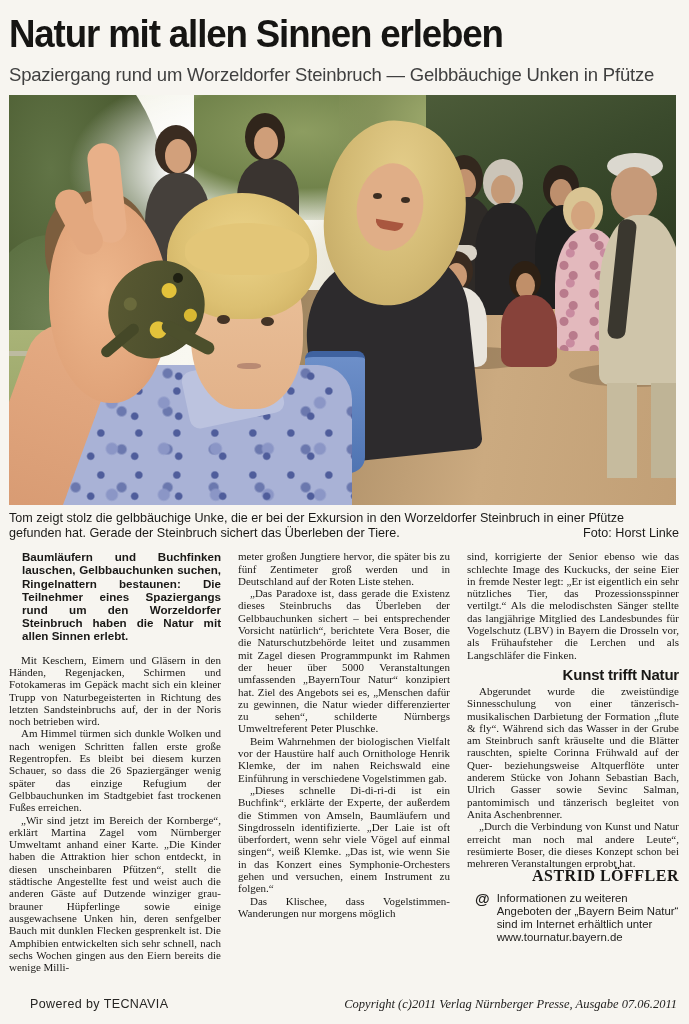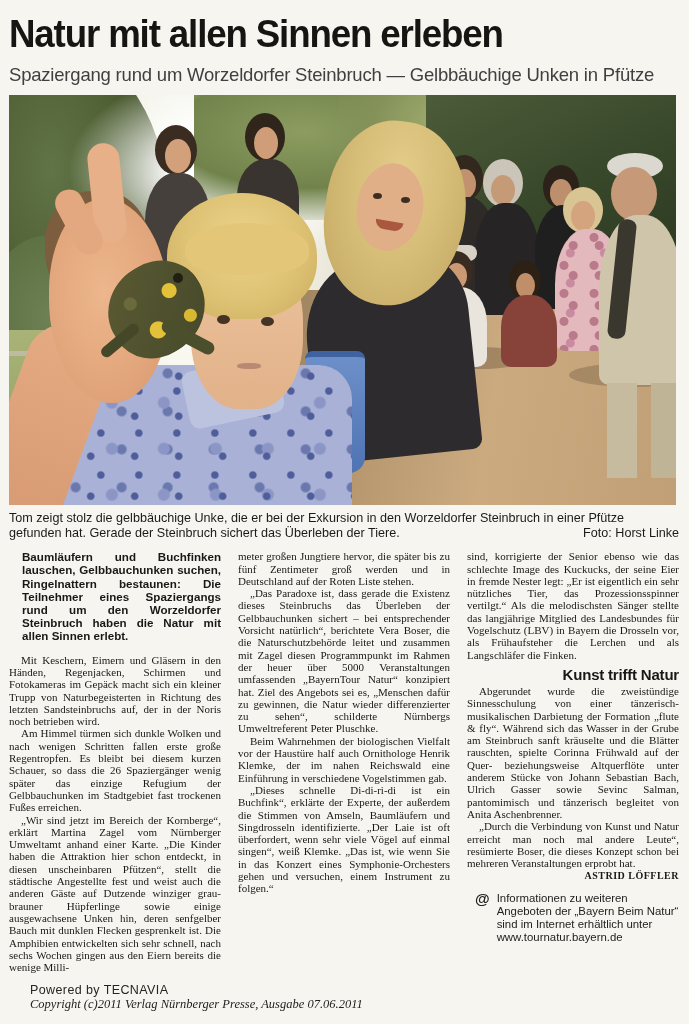--- a/index.html
+++ b/index.html
@@ -115,29 +115,29 @@
   
   .article{display:flex;gap:17px;height:432px;overflow:hidden;margin-top:3px;}
   .colm{flex:1;font-family:"Liberation Serif",serif;font-size:11px;line-height:12.3px;
         text-align:justify;hyphens:auto;color:#191816;overflow:hidden;}
   .colm p{margin:0;}
   .lead{font-family:"Liberation Sans",sans-serif;font-weight:bold;font-size:11.6px;
         line-height:13.2px;padding-left:13px;margin:0 0 11px 0 !important;}
   .indent{text-indent:12px;}
   .subhead{font-family:"Liberation Sans",sans-serif;font-weight:bold;font-size:15px;
            line-height:15px;text-align:right;margin:6px 0 3px 0 !important;letter-spacing:-.2px;}
-  .byline{text-align:right;font-weight:bold;font-size:10px;letter-spacing:.5px;margin-top:1px !important;}
+  .byline{text-align:right;font-weight:bold;font-size:16px;letter-spacing:.5px;margin-top:1px !important;}
   .info{display:flex;gap:7px;font-family:"Liberation Sans",sans-serif;font-size:11.4px;
         line-height:13px;margin-top:9px;padding-left:8px;color:#232220;}
   .at{font-size:15px;font-weight:bold;line-height:13px;}
   .info p{text-align:left;}
 
   
   .footer{position:absolute;left:30px;right:12px;bottom:12px;display:flex;
-          justify-content:space-between;align-items:baseline;flex-direction:column;}
+          justify-content:space-between;align-items:baseline;}
   .powered{font-family:"Liberation Sans",sans-serif;font-size:12.5px;letter-spacing:.4px;color:#262523;}
   .copyright{font-family:"Liberation Serif",serif;font-style:italic;font-size:12.5px;color:#232221;}
 </style>
 </head>
 <body>
 
 <div class="page">
   <div class="inner">
 
     <h1 class="title">Natur mit allen Sinnen erleben</h1>
@@ -231,20 +231,21 @@
         <p class="indent">Mit Keschern, Eimern und Gläsern in den Händen, Regenjacken, Schirmen und Fotokameras im Gepäck macht sich ein kleiner Trupp von Naturbegeisterten in Richtung des letzten Sandsteinbruchs auf, der in der Noris noch betrieben wird.</p>
         <p class="indent">Am Himmel türmen sich dunkle Wolken und nach wenigen Schritten fallen erste große Regentropfen. Es bleibt bei diesem kurzen Schauer, so dass die 26 Spaziergänger wenig später das einzige Refugium der Gelbbauchunken im Stadtgebiet fast trockenen Fußes erreichen.</p>
         <p class="indent">„Wir sind jetzt im Bereich der Kornberge“, erklärt Martina Zagel vom Nürnberger Umweltamt anhand einer Karte. „Die Kinder haben die Attraktion hier schon entdeckt, in diesen unscheinbaren Pfützen“, stellt die städtische Angestellte fest und weist auch die anderen Gäste auf Dutzende winziger grau-brauner Hüpferlinge sowie einige ausgewachsene Unken hin, deren senfgelber Bauch mit dunklen Flecken gesprenkelt ist. Die Amphibien entwickelten sich sehr schnell, nach sechs Wochen gingen aus den Eiern bereits die wenige Milli-</p>
       </div>
 
       <div class="colm">
         <p>meter großen Jungtiere hervor, die später bis zu fünf Zentimeter groß werden und in Deutschland auf der Roten Liste stehen.</p>
         <p class="indent">„Das Paradoxe ist, dass gerade die Existenz dieses Steinbruchs das Überleben der Gelbbauchunken sichert – bei entsprechender Vorsicht natürlich“, berichtete Vera Boser, die die Naturschutzbehörde leitet und zusammen mit Zagel diesen Programmpunkt im Rahmen der heuer über 5000 Veranstaltungen umfassenden „BayernTour Natur“ konzipiert hat. Ziel des Angebots sei es, „Menschen dafür zu gewinnen, die Natur wieder differenzierter zu sehen“, schilderte Nürnbergs Umweltreferent Peter Pluschke.</p>
         <p class="indent">Beim Wahrnehmen der biologischen Vielfalt vor der Haustüre half auch Ornithologe Henrik Klemke, der im nahen Reichswald eine Einführung in verschiedene Vogelstimmen gab.</p>
         <p class="indent">„Dieses schnelle Di-di-ri-di ist ein Buchfink“, erklärte der Experte, der außerdem die Stimmen von Amseln, Baumläufern und Singdrosseln identifizierte. „Der Laie ist oft überfordert, wenn sehr viele Vögel auf einmal singen“, weiß Klemke. „Das ist, wie wenn Sie in das Konzert eines Symphonie-Orchesters gehen und versuchen, einem Instrument zu folgen.“</p>
+        <p class="indent">Das Klischee, dass Vogelstimmen-Wanderungen nur morgens möglich</p>
       </div>
 
       <div class="colm">
         <p>sind, korrigierte der Senior ebenso wie das schlechte Image des Kuckucks, der seine Eier in fremde Nester legt: „Er ist eigentlich ein sehr nützliches Tier, das Prozessionsspinner vertilgt.“ Als die melodischsten Sänger stellte das langjährige Mitglied des Landesbundes für Vogelschutz (LBV) in Bayern die Drosseln vor, als Frühaufsteher die Lerchen und als Langschläfer die Finken.</p>
         <p class="subhead">Kunst trifft Natur</p>
         <p class="indent">Abgerundet wurde die zweistündige Sinnesschulung von einer tänzerisch-musikalischen Darbietung der Formation „flute &amp; fly“. Während sich das Wasser in der Grube am Steinbruch sanft kräuselte und die Blätter rauschten, spielte Corinna Frühwald auf der Quer- beziehungsweise Altquerflöte unter anderem Stücke von Johann Sebastian Bach, Ulrich Gasser sowie Sevinc Salman, pantomimisch und tänzerisch begleitet von Anita Aschenbrenner.</p>
         <p class="indent">„Durch die Verbindung von Kunst und Natur erreicht man noch mal andere Leute“, resümierte Boser, die dieses Konzept schon bei mehreren Veranstaltungen erprobt hat.</p>
         <p class="byline">ASTRID LÖFFLER</p>
         <div class="info">
           <span class="at">@</span>

